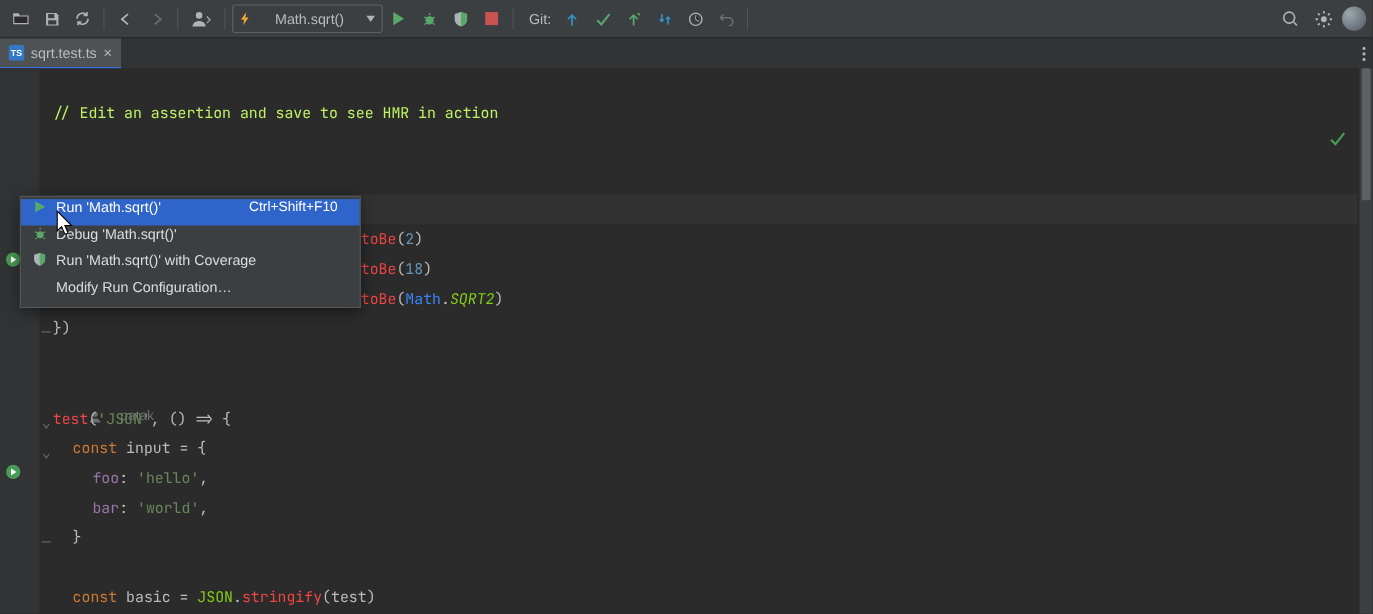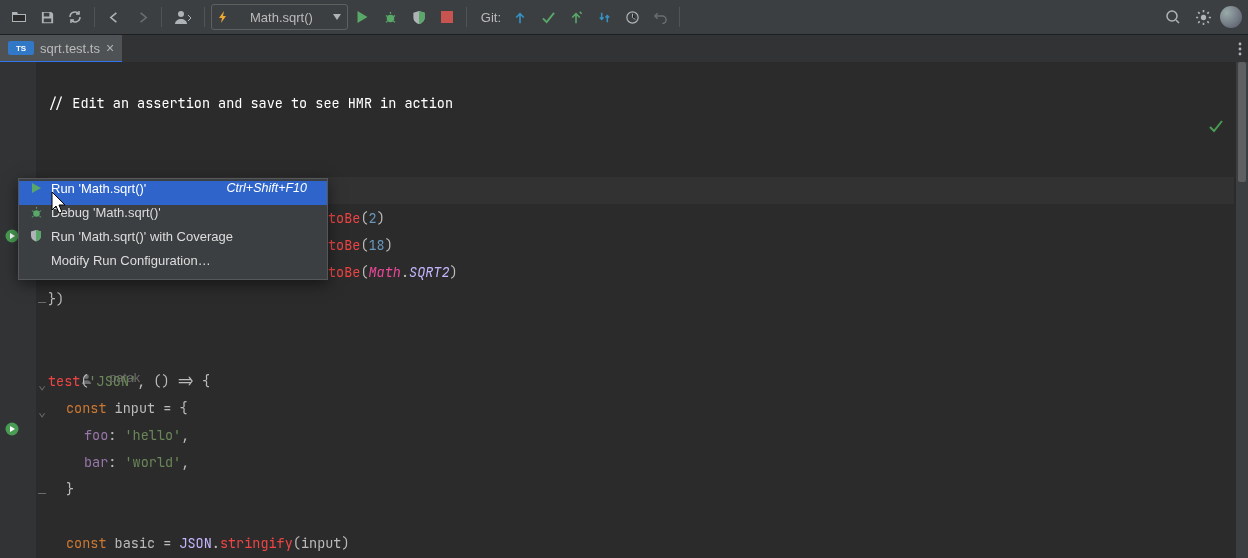--- a/index.html
+++ b/index.html
@@ -56,21 +56,21 @@
   .tabs{
     height:28px;background:var(--panel-dark);
     display:flex;align-items:stretch;border-bottom:1px solid #1e1f22;
     position:relative;
   }
   .tab{
     display:flex;align-items:center;gap:6px;padding:0 8px 0 8px;
     background:var(--tab-active);
     border-bottom:2px solid #3574f0;
   }
-  .tab-ts{width:26px;height:14px;background:#3178c6;color:#fff;font-size:8px;font-weight:bold;display:flex;align-items:center;justify-content:center;border-radius:2px;}
+  .tab-ts{width:14px;height:14px;background:#3178c6;color:#fff;font-size:8px;font-weight:bold;display:flex;align-items:center;justify-content:center;border-radius:2px;}
   .tab-close{color:#aeb3b7;font-size:14px;line-height:1;}
   .tab-kebab{position:absolute;right:6px;top:0;height:100%;display:flex;align-items:center;color:#aeb3b7;}
   
   .editor{
     position:absolute;top:62px;left:0;right:0;bottom:0;
     background:var(--bg);
     font-family:"JetBrains Mono","Consolas",monospace;
     font-size:13.5px;line-height:27px;
     white-space:pre;
   }
@@ -90,32 +90,32 @@
     position:absolute;left:18px;top:178px;width:308px;
     background:var(--panel);border:1px solid #555758;border-radius:0;
     box-shadow:0 4px 14px rgba(0,0,0,.5);
     font-family:"Segoe UI",Arial,sans-serif;font-size:13px;
     padding:2px 0;
   }
   .ctx-item{
     height:24px;display:flex;align-items:flex-start;gap:8px;padding:0 20px 0 10px;color:#ddd;
   }
   .ctx-item.sel{background:var(--selection);color:#fff;}
-  .ctx-short{margin-left:auto;color:#ddd;font-size:12.5px;font-style:italic;}
+  .ctx-short{margin-left:auto;color:#ddd;font-size:12.5px;}
   .ctx-item.sel .ctx-short{color:#fff;}
   .ctx-ico{width:14px;height:14px;display:inline-flex;align-items:center;justify-content:center;}
   
   .c-kw{color:#cc7832;}
   .c-str{color:#6a8759;}
   .c-num{color:#6897bb;}
   .c-fn{color:#ef4444;}
   .c-prop{color:#9876aa;}
-  .c-com{color:#ffffff;}
-  .c-it{color:#ec4899;font-style:italic;}
-  .c-up{color:#c4b5fd;font-style:italic;}
+  .c-com{color:#bef264;}
+  .c-it{color:#3b82f6;}
+  .c-up{color:#84cc16;font-style:italic;}
   
   .cursor{position:absolute;width:20px;height:26px;top:190px;left:50px;z-index:100;}
   .check-mark{position:absolute;right:8px;top:3px;color:#499c54;}
   .scrollbar{position:absolute;right:0;top:62px;bottom:0;width:12px;background:#3c3f41;}
   .scroll-thumb{position:absolute;top:0;left:2px;width:8px;height:120px;background:#5e6062;border-radius:2px;}
   .fold{color:#6e6e6e;position:absolute;left:37px;width:10px;text-align:center;font-family:monospace;}
   svg{display:block;}
 </style>
 </head>
 <body>
@@ -311,21 +311,21 @@
           <circle cx="7" cy="5" r="2.5" fill="#6e6e6e"></circle>
           <path d="M2 13c0-2.5 2.2-4 5-4s5 1.5 5 4" fill="#6e6e6e"></path>
         </svg><span>patak</span></span>
   </div>
 
   <div class="line" style="top:306px"><span class="c-fn">test</span><span>(</span><span class="c-str">'JSON'</span><span>, () =&gt; {</span></div>
   <div class="line" style="top:333px;padding-left:18px"><span class="c-kw">const</span><span> input = {</span></div>
   <div class="line" style="top:360px;padding-left:36px"><span class="c-prop">foo</span><span>: </span><span class="c-str">'hello'</span><span>,</span></div>
   <div class="line" style="top:387px;padding-left:36px"><span class="c-prop">bar</span><span>: </span><span class="c-str">'world'</span><span>,</span></div>
   <div class="line" style="top:414px;padding-left:18px"><span>}</span></div>
-  <div class="line" style="top:468px;padding-left:18px"><span class="c-kw">const</span><span> basic = </span><span class="c-up" style="font-style:normal">JSON</span><span>.</span><span class="c-fn">stringify</span><span>(input)</span></div>
+  <div class="line" style="top:468px;padding-left:18px"><span class="c-kw">const</span><span> basic = </span><span class="c-up" style="font-style:normal">JSON</span><span>.</span><span class="c-fn">stringify</span><span>(test)</span></div>
 </div>
 
 <div class="scrollbar">
   <div class="scroll-thumb"></div>
 </div>
 
 <div class="ctx">
   <div class="ctx-item sel">
     <span class="ctx-ico">
         <svg width="11" height="12" viewBox="0 0 11 12">

